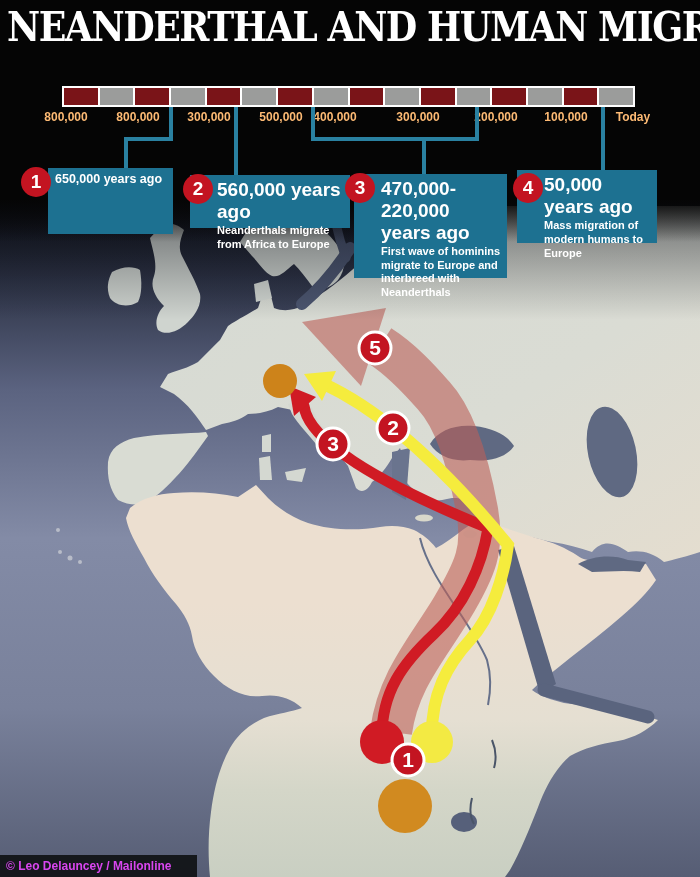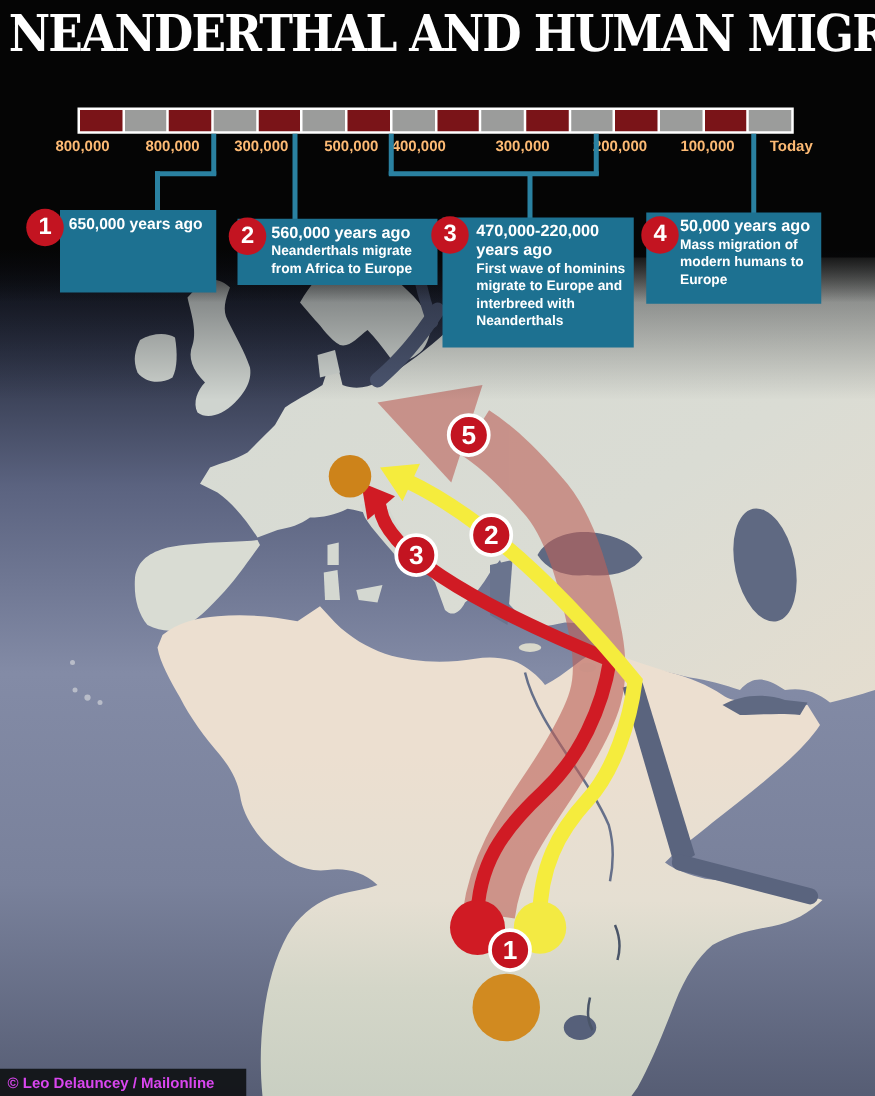--- a/index.html
+++ b/index.html
@@ -13,21 +13,21 @@
   #tl-bar{position:absolute;left:62px;top:86px;width:573px;height:21px;background:#fff;
           padding:2px;box-sizing:border-box;display:flex;gap:2px;}
   #tl-bar i{flex:1;display:block;}
   #tl-bar i:nth-child(odd){background:#7a1418;}
   #tl-bar i:nth-child(even){background:#9b9c9b;}
   .tick{position:absolute;top:110px;transform:translateX(-50%);color:#fdba74;font-size:12px;
         font-weight:700;white-space:nowrap;}
   .conn{position:absolute;background:#2a81a1;}
   
   .callout{position:absolute;background:#1d7191;color:#fff;box-sizing:border-box;padding:4px 5px 4px 27px;}
-  .callout h3{margin:0;font-size:13px;line-height:1.15;font-weight:bold;}
+  .callout h3{margin:0;font-size:19px;line-height:1.15;font-weight:bold;}
   .callout p{margin:1px 0 0;font-size:11px;font-weight:bold;line-height:1.27;}
   .cbadge{position:absolute;width:30px;height:30px;border-radius:50%;background:#c31421;color:#fff;
           font-size:19px;font-weight:bold;line-height:30px;text-align:center;}
   
   #map{position:absolute;left:0;top:200px;}
   
   #credit{position:absolute;left:0;top:855px;width:197px;height:40px;background:rgba(16,18,22,.93);
           color:#d946ef;font-size:12px;font-weight:bold;line-height:22px;padding-left:6px;
           box-sizing:border-box;white-space:nowrap;}
 </style>

